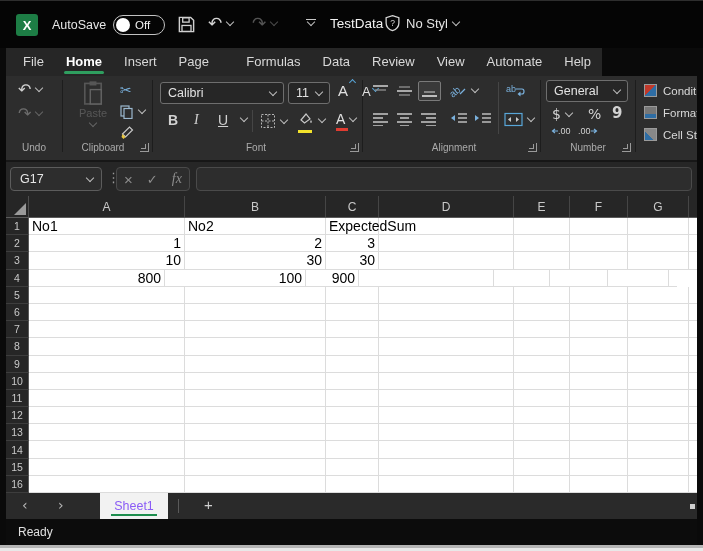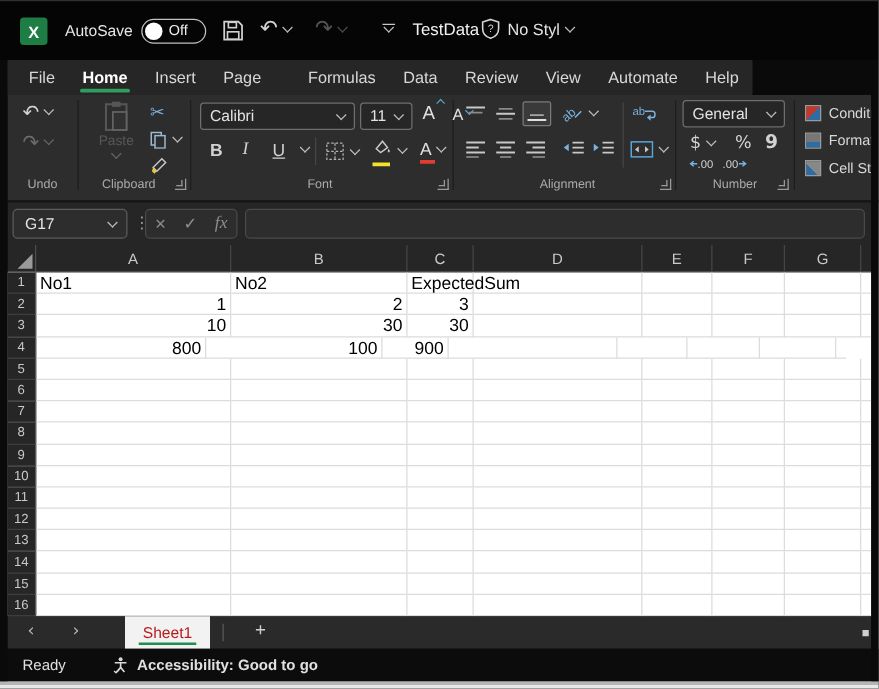--- a/index.html
+++ b/index.html
@@ -79,21 +79,21 @@
           color:#c9c9c9;font-size:10.5px;display:flex;align-items:center;justify-content:center;}
   .cell{flex:none;border-right:1px solid #dcdcdc;border-bottom:1px solid #dcdcdc;display:flex;align-items:center;
         font-size:14px;color:#000;overflow:visible;position:relative;}
   .cell span{position:relative;z-index:2;white-space:nowrap;padding:0 3px;}
   .cell.num{justify-content:flex-end;}
 
   
   .tabbar{position:absolute;left:6px;top:493px;width:691px;height:26px;background:#2a2a2a;}
   .navarr{position:absolute;top:4px;color:#b8b8b8;font-size:14px;font-family:"DejaVu Sans",sans-serif;}
   .sheettab{position:absolute;left:94px;top:0;width:68px;height:26px;background:#f2f2f2;display:flex;align-items:center;justify-content:center;
-            color:#b91c1c;font-size:12.5px;}
+            color:#8b5cf6;font-size:12.5px;}
   .sheettab::after{content:"";position:absolute;left:11px;right:11px;bottom:3px;height:2.5px;background:#1e8e4e;}
   .addsheet{position:absolute;left:198px;top:3px;color:#cfcfcf;font-size:15px;}
   .tabdivider{position:absolute;left:172px;top:6px;width:1px;height:14px;background:#5a5a5a;}
   .tabdot{position:absolute;left:684px;top:11px;width:5px;height:5px;background:#cfcfcf;}
 
   
   .statusbar{position:absolute;left:0;top:519px;width:703px;height:26px;background:#0c0c0c;display:flex;align-items:center;color:#e0e0e0;font-size:12px;}
   .statusbar .ready{margin-left:18px;}
   .statusbar .acc{display:flex;align-items:center;margin-left:36px;font-weight:bold;}
   .statusbar .acc svg{margin-right:6px;}
@@ -625,27 +625,19 @@
     <div class="sheettab">
       <span>Sheet1</span>
     </div>
     <div class="tabdivider"></div>
     <div class="addsheet">+</div>
     <div class="tabdot"></div>
   </div>
 
   <div class="statusbar">
     <span class="ready">Ready</span>
-    <span class="acc">
-      <svg width="15" height="15" viewBox="0 0 16 16">
-        <circle cx="8" cy="2.6" r="1.7" fill="#d8d8d8"></circle>
-        <path d="M3 5.5 H13 M8 5.5 V9.5 M8 9.5 L4.8 13.5 M8 9.5 L11.2 13.5" stroke="#d8d8d8" stroke-width="1.4" fill="none"></path>
-        <path d="M2.5 12.5 l1.5 1.5 l2.5 -2.7" stroke="#d8d8d8" stroke-width="1.2" fill="none"></path>
-      </svg>
-      <span>Accessibility: Good to go</span>
-    </span>
   </div>
 
   <div class="bottom-strip1"></div>
   <div class="bottom-strip2"></div>
   <div class="frame-l"></div>
   <div class="frame-r"></div>
 </div>
 
 </body></html>

